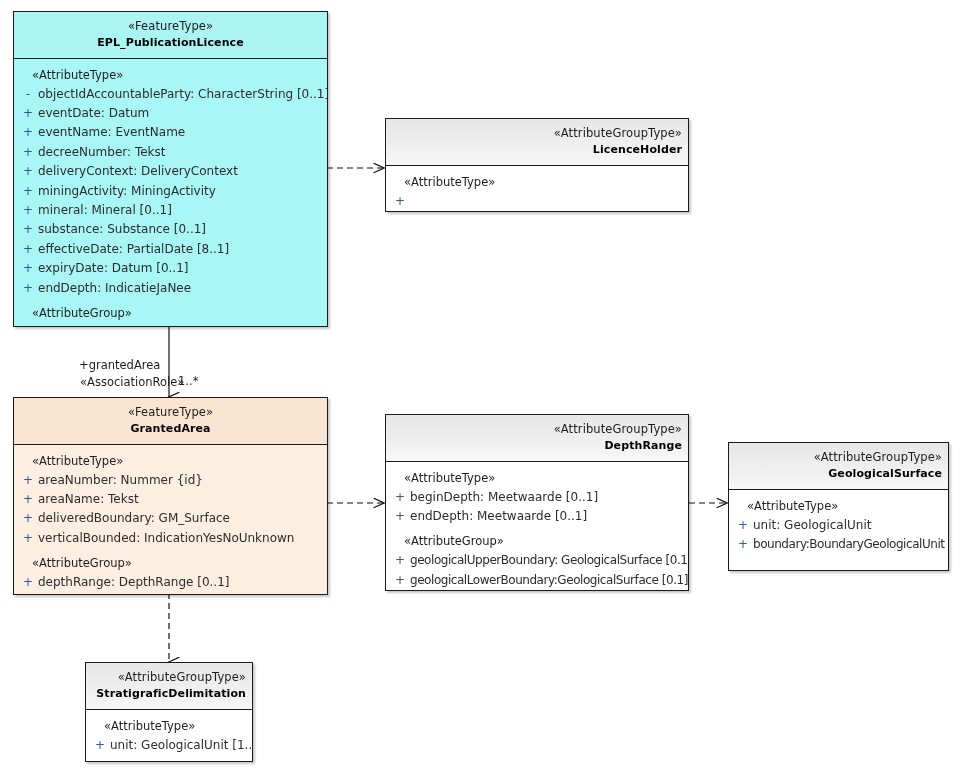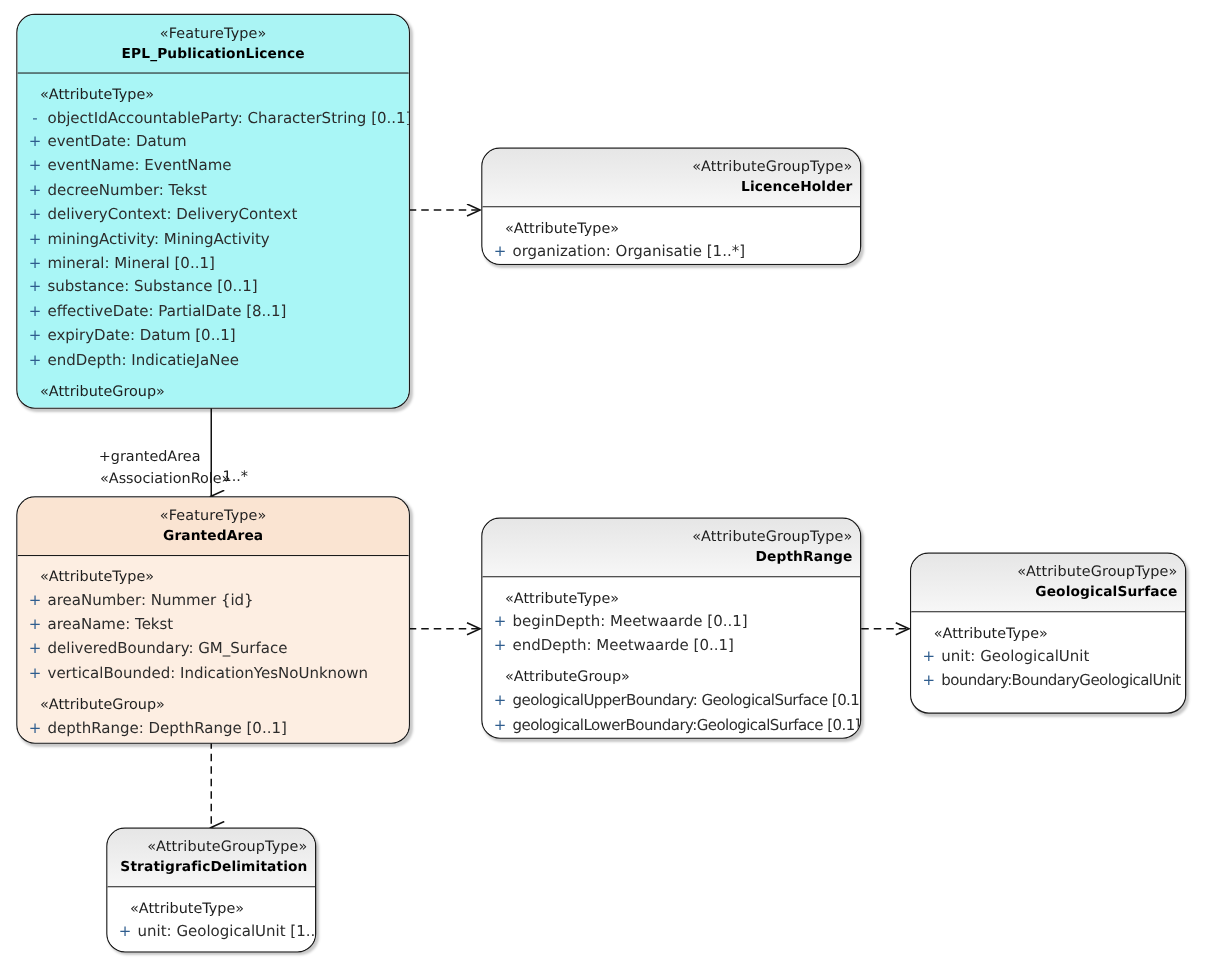--- a/index.html
+++ b/index.html
@@ -17,21 +17,21 @@
     height: 779px;
     background: #ffffff;
     overflow: hidden;
   }
 
   
   .uml-box {
     position: absolute;
     box-sizing: border-box;
     border: 1px solid #1a1a1a;
-    border-radius: 15px;
+    border-radius: 0;
     box-shadow: 2px 2px 2px rgba(0,0,0,0.22);
     background: #ffffff;
     overflow: hidden;
   }
   .uml-header {
     box-sizing: border-box;
     text-align: center;
     padding: 7px 6px 8px 6px;
     border-bottom: 1px solid #1a1a1a;
     line-height: 1.38;
@@ -224,21 +224,20 @@
 
   <div class="uml-box theme-gray" style="left:385px; top:118px; width:304px; height:94px;">
     <div class="uml-header">
       <div class="stereo">«AttributeGroupType»</div>
       <div class="clsname">LicenceHolder</div>
     </div>
     <div class="uml-body">
       <div class="grp-label">«AttributeType»</div>
       <div class="attr-row">
         <span class="attr-vis">+</span>
-        <span class="attr-text">organization: Organisatie [1..*]</span>
       </div>
     </div>
   </div>
 
   <div class="uml-box theme-peach" style="left:13px; top:397px; width:315px; height:198px;">
     <div class="uml-header">
       <div class="stereo">«FeatureType»</div>
       <div class="clsname">GrantedArea</div>
     </div>
     <div class="uml-body">

